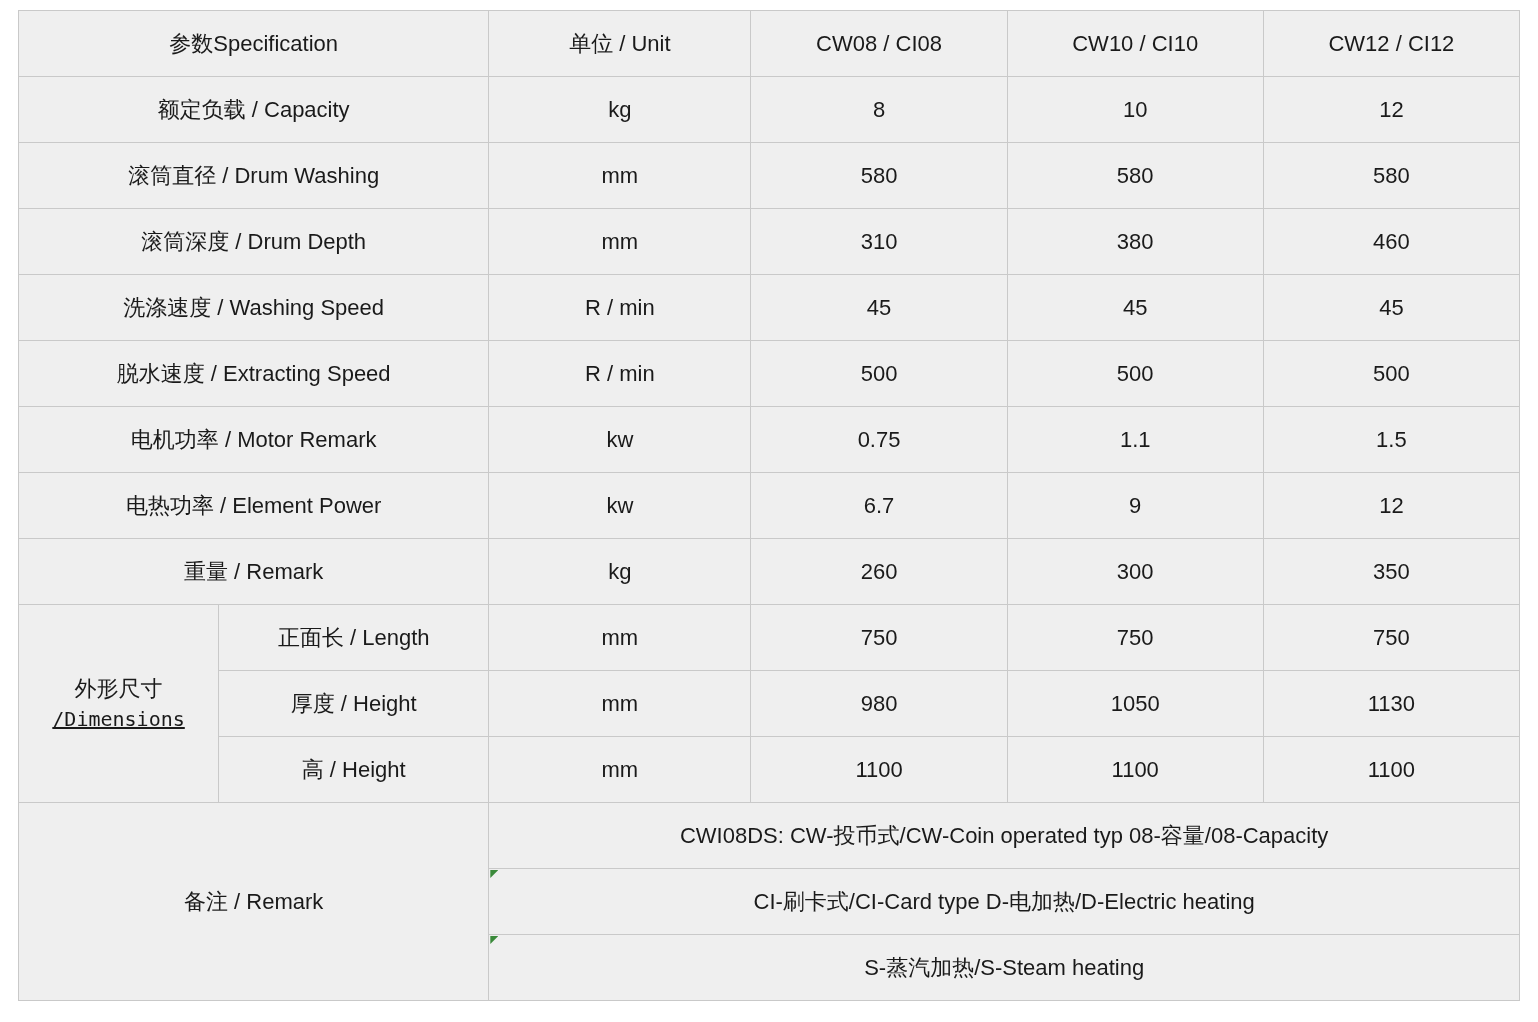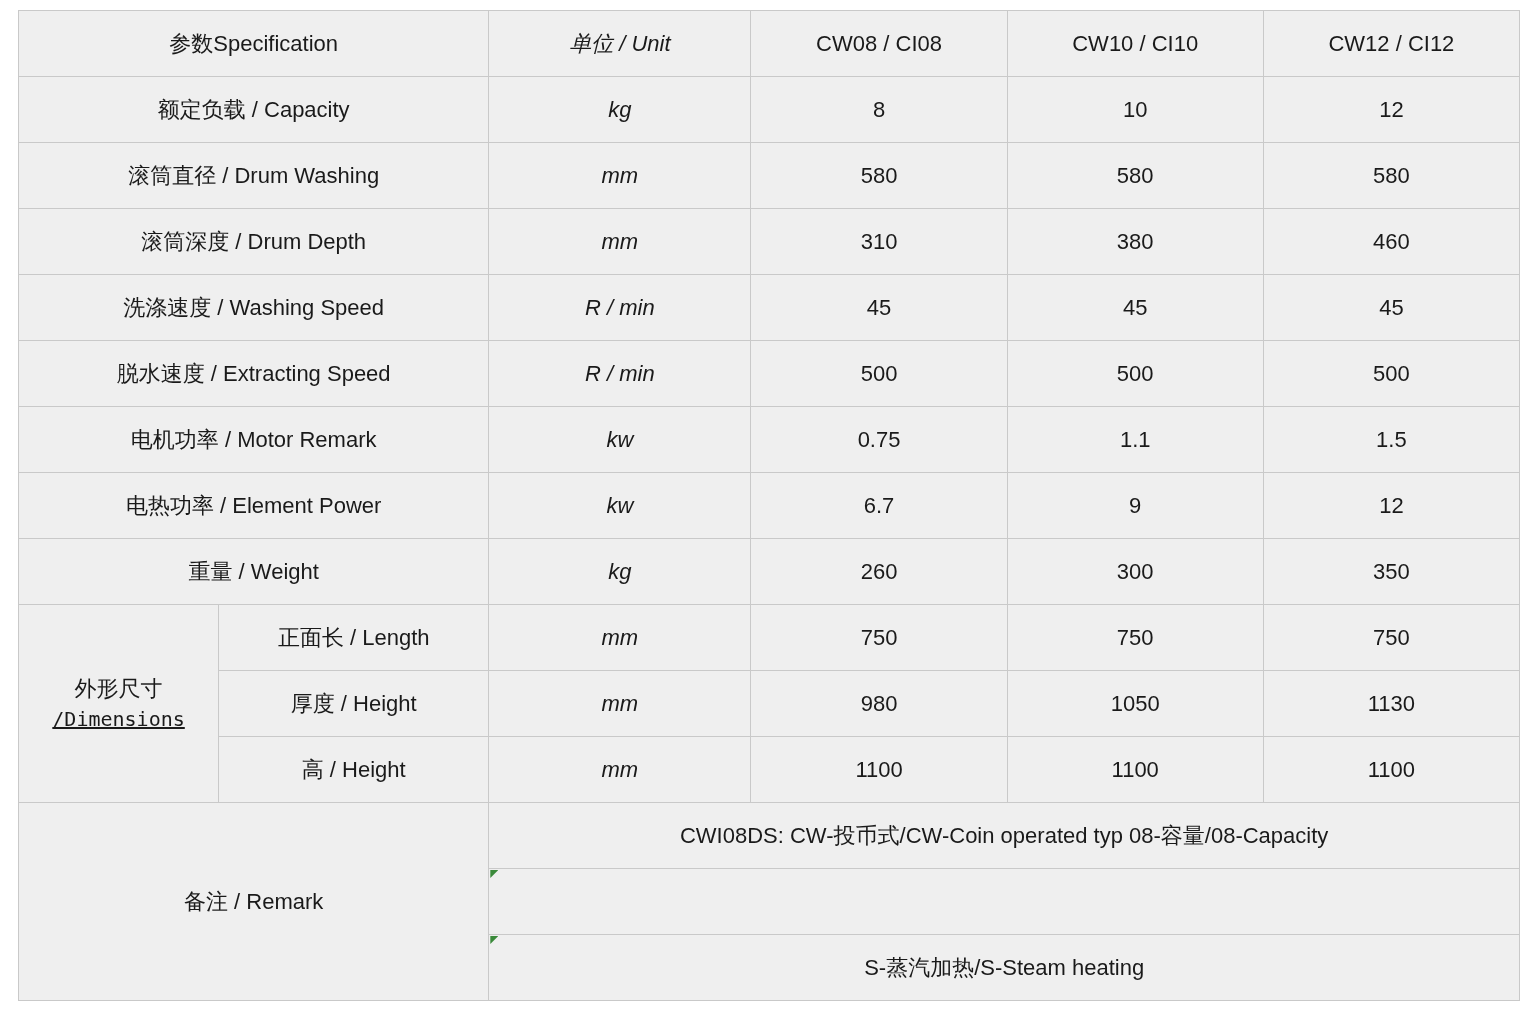--- a/index.html
+++ b/index.html
@@ -51,21 +51,20 @@
     font-size: 24px;
     font-weight: bold;
     padding-right: 8px;
     padding-left: 8px;
   }
   .val-cell {
     font-size: 22px;
   }
   .unit-cell {
     font-size: 22px;
-    font-style: italic;
   }
   .dim-label {
     font-size: 24px;
     font-weight: bold;
     line-height: 1.45;
     padding: 0 6px;
   }
   .dim-label .cn {
     font-family: "DejaVu Sans", sans-serif;
   }
@@ -170,21 +169,21 @@
 
       <tr>
         <td class="label-cell" colspan="2">电热功率 / Element Power</td>
         <td class="unit-cell">kw</td>
         <td class="val-cell">6.7</td>
         <td class="val-cell">9</td>
         <td class="val-cell">12</td>
       </tr>
 
       <tr>
-        <td class="label-cell" colspan="2">重量 / Weight</td>
+        <td class="label-cell" colspan="2">重量 / Remark</td>
         <td class="unit-cell">kg</td>
         <td class="val-cell">260</td>
         <td class="val-cell">300</td>
         <td class="val-cell">350</td>
       </tr>
 
       <tr>
         <td class="dim-label" rowspan="3">
           <div class="cn">外形尺寸</div>
           <div class="en">/Dimensions</div>
@@ -214,20 +213,21 @@
 
       <tr>
         <td class="remark-label" colspan="2" rowspan="3">备注 / Remark</td>
         <td class="remark-line" colspan="4">
           <span>CWI08DS:   CW-投币式/CW-Coin operated typ    08-容量/08-Capacity</span>
         </td>
       </tr>
       <tr>
         <td class="remark-line" colspan="4">
           <span class="marker"></span>
+          <span>CI-刷卡式/CI-Card type      D-电加热/D-Electric heating</span>
         </td>
       </tr>
       <tr>
         <td class="remark-line" colspan="4">
           <span class="marker"></span>
           <span>S-蒸汽加热/S-Steam heating</span>
         </td>
       </tr>
     </tbody>
   </table>

